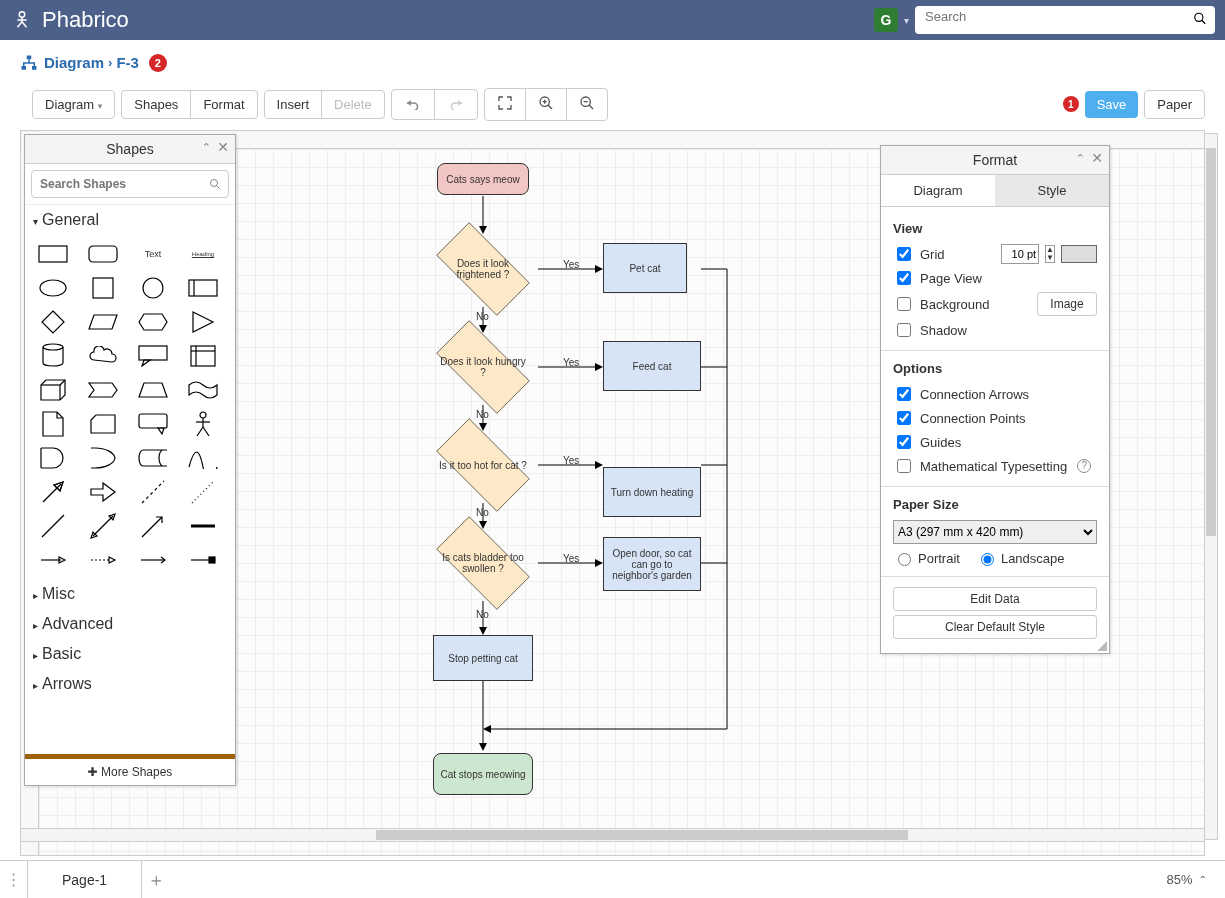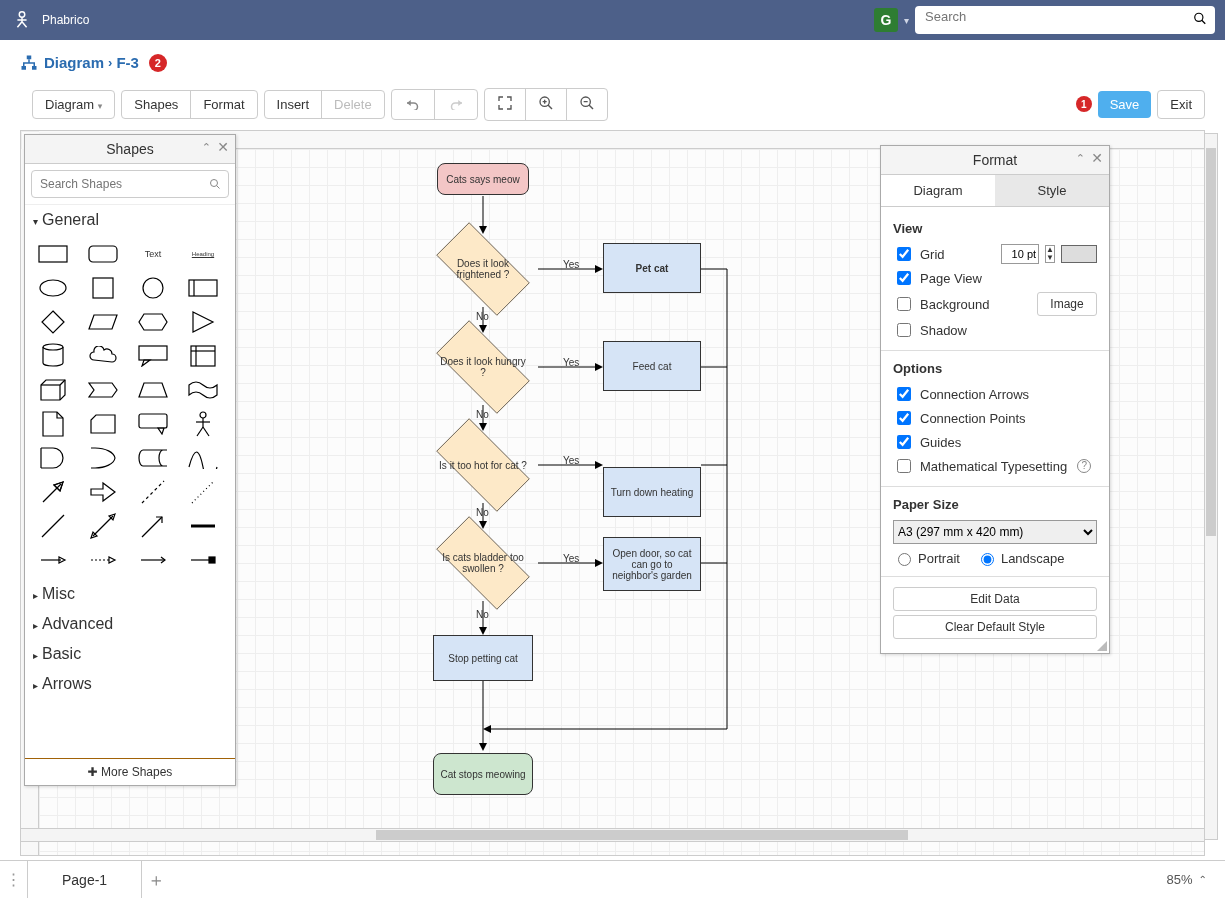--- a/index.html
+++ b/index.html
@@ -3,21 +3,21 @@
 <meta charset="utf-8">
 <style>
   * { box-sizing: border-box; }
   html, body { margin:0; padding:0; font-family: "Segoe UI", "Helvetica Neue", Arial, sans-serif; font-size:13px; color:#333; }
   body { width:1225px; height:898px; overflow:hidden; background:#fff; position:relative; }
 
   
   .topbar { position:absolute; top:0; left:0; right:0; height:40px; background:#4d6089; color:#fff; display:flex; align-items:center; }
   .logo-icon { width:28px; height:28px; margin-left:8px; background:transparent; display:flex; align-items:center; justify-content:center; }
   .logo-icon svg { width:22px; height:22px; }
-  .app-name { font-size:12px; margin-left:6px; font-weight:500; }
+  .app-name { font-size:22px; margin-left:6px; font-weight:500; }
   .topbar-right { margin-left:auto; display:flex; align-items:center; gap:6px; padding-right:10px; }
   .avatar-badge { width:24px; height:24px; border-radius:3px; background:#2e7d32; color:#fff; display:flex; align-items:center; justify-content:center; font-size:14px; font-weight:bold; }
   .chevron-down { color:#cfd6e6; font-size:10px; }
   .search-wrap { position:relative; width:300px; }
   .search-input { width:100%; height:28px; border-radius:4px; border:none; padding:0 28px 8px 10px; font-size:13px; }
   .search-icon-top { position:absolute; right:8px; top:50%; transform:translateY(-50%); color:#333; font-size:14px; }
 
   
   .crumb { position:absolute; top:40px; left:0; right:0; height:45px; display:flex; align-items:center; padding:0 20px; background:#fff; }
   .crumb a { color:#2b6cb0; font-weight:600; font-size:15px; text-decoration:none; }
@@ -57,30 +57,30 @@
   svg.wires { position:absolute; inset:0; overflow:visible; }
   .wires line, .wires path { stroke:#000; stroke-width:1; fill:none; }
   .wires polygon { fill:#000; }
 
   
   .shapes-panel { position:absolute; top:134px; left:24px; width:212px; height:652px; background:#fff; border:1px solid #aaa; box-shadow:1px 1px 3px rgba(0,0,0,0.15); display:flex; flex-direction:column; }
   .panel-title { text-align:center; font-size:14px; padding:6px 0; background:#f4f4f4; border-bottom:1px solid #ccc; position:relative; }
   .panel-title .coll-icon { position:absolute; right:24px; top:6px; font-size:11px; color:#888; }
   .panel-title .close-icon { position:absolute; right:6px; top:4px; font-size:14px; color:#888; }
   .shape-search { padding:6px; border-bottom:1px solid #eee; position:relative; }
-  .shape-search input { width:100%; height:28px; border:1px solid #ccc; border-radius:4px; padding:0 24px 0 8px; font-size:12px; }
+  .shape-search input { width:100%; height:28px; border:1px solid #ccc; border-radius:4px; padding:0 24px 0 8px; font-size:12px;font-weight:bold; }
   .shape-search .sicon { position:absolute; right:14px; top:14px; color:#888; font-size:13px; }
   .section-hdr { padding:6px 8px; font-size:16px; cursor:pointer; }
   .section-hdr:before { content:"▸"; margin-right:4px; font-size:10px; }
   .section-hdr.open:before { content:"▾"; }
   .shape-grid { padding:4px 6px; display:grid; grid-template-columns:repeat(4, 1fr); gap:4px 2px; }
   .shape-cell { width:44px; height:30px; display:flex; align-items:center; justify-content:center; cursor:pointer; }
   .shape-cell svg { stroke:#000; fill:none; stroke-width:1.2; }
   .txtshape { font-size:9px; }
-  .more-shapes { text-align:center; border-top:1px solid #a16207; padding:6px; font-size:12px; cursor:pointer; margin-top:auto; }
+  .more-shapes { text-align:center; border-top:5px solid #a16207; padding:6px; font-size:12px; cursor:pointer; margin-top:auto; }
 
   
   .fmt-panel { position:absolute; top:145px; right:115px; width:230px; background:#fff; border:1px solid #aaa; box-shadow:1px 1px 3px rgba(0,0,0,0.15); }
   .fmt-title { text-align:center; font-size:14px; padding:6px 0; background:#f4f4f4; border-bottom:1px solid #ccc; position:relative; }
   .fmt-title .coll-icon { position:absolute; right:24px; top:6px; font-size:11px; color:#888; }
   .fmt-title .close-icon { position:absolute; right:6px; top:4px; font-size:14px; color:#888; }
   .fmt-tabs { display:flex; }
   .fmt-tab { flex:1; text-align:center; padding:8px 0; font-size:13px; border-bottom:1px solid #ccc; background:#e8e8e8; cursor:pointer; }
   .fmt-tab.active { background:#fff; font-weight:500; }
   .fmt-body { padding:10px 12px; font-size:13px; }
@@ -181,21 +181,21 @@
         </svg></div>
     <div><svg width="16" height="16" viewBox="0 0 24 24">
           <circle cx="10" cy="10" r="7" fill="none" stroke="#555" stroke-width="2"></circle>
           <line x1="15" y1="15" x2="21" y2="21" stroke="#555" stroke-width="2"></line>
           <line x1="7" y1="10" x2="13" y2="10" stroke="#555" stroke-width="2"></line>
         </svg></div>
   </div>
   <div class="tool-spacer"></div>
   <span class="red-circle-small">1</span>
   <span class="save-btn">Save</span>
-  <span class="exit-btn">Exit</span>
+  <span class="exit-btn">Paper</span>
 </div>
 
 <div class="canvas-area">
   <div class="ruler-h"></div>
   <div class="ruler-v"></div>
 
   <svg class="wires">
 
     <line x1="462" y1="65" x2="462" y2="97"></line>
     <polygon points="462,103 458,95 466,95"></polygon>
@@ -243,21 +243,21 @@
     </div>
   <div class="diamond" style="left:407px; top:294px;">
       <div class="dbg"></div>
       <div class="dtxt">Is it too hot for cat ?</div>
     </div>
   <div class="diamond" style="left:407px; top:392px;">
       <div class="dbg"></div>
       <div class="dtxt">Is cats bladder too swollen ?</div>
     </div>
 
-  <div class="node-rect" style="left:582px; top:112px; width:98px; height:50px;font-weight:bold;">Pet cat</div>
+  <div class="node-rect" style="left:582px; top:112px; width:84px; height:50px;">Pet cat</div>
   <div class="node-rect" style="left:582px; top:210px; width:98px; height:50px;">Feed cat</div>
   <div class="node-rect" style="left:582px; top:308px; width:98px; height:50px;margin-top:28px;">Turn down heating</div>
   <div class="node-rect" style="left:582px; top:406px; width:98px; height:54px;">Open door, so cat can go to neighbor's garden</div>
 
   <div class="node-rect" style="left:412px; top:504px; width:100px; height:46px;">Stop petting cat</div>
   <div class="node-rect green" style="left:412px; top:622px; width:100px; height:42px;">Cat stops meowing</div>
 
   <span class="edge-label" style="left:542px; top:128px;">Yes</span>
   <span class="edge-label" style="left:542px; top:226px;">Yes</span>
   <span class="edge-label" style="left:542px; top:324px;">Yes</span>

